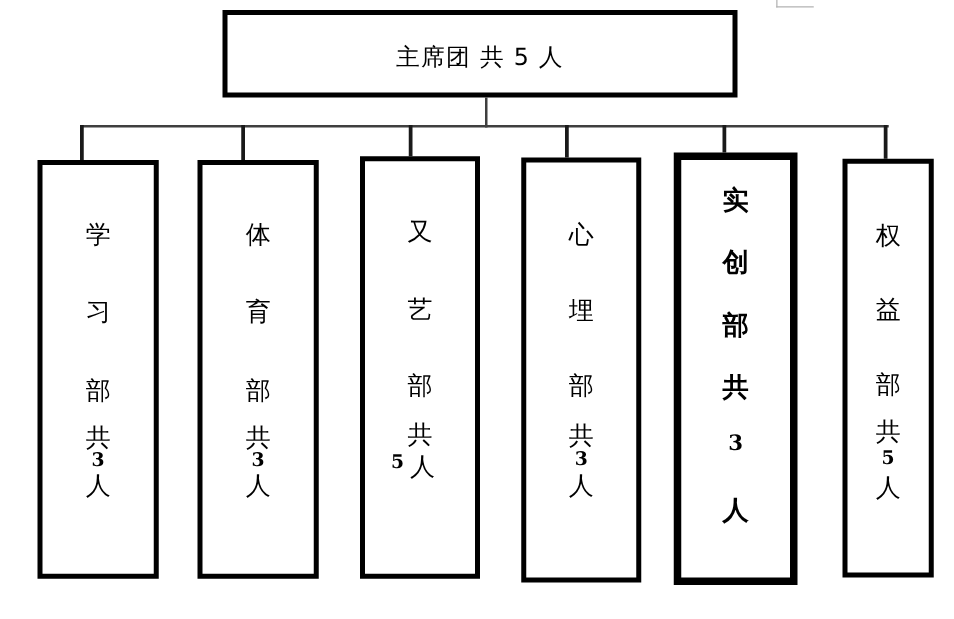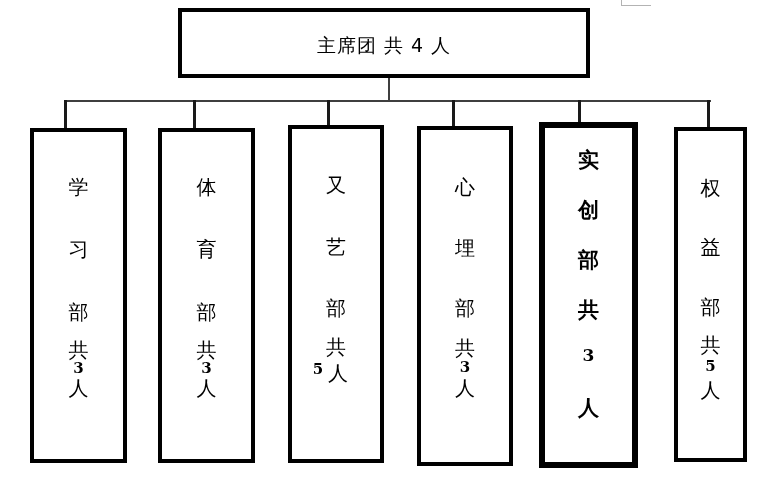--- a/index.html
+++ b/index.html
@@ -29,21 +29,21 @@
 </style>
 </head>
 <body>
 
 <div class="canvas">
 
   <div class="artifact" style="left:621px;top:0;width:1px;height:6px;"></div>
   <div class="artifact" style="left:621px;top:5px;width:30px;height:1px;"></div>
 
   <div class="box root-box">
-    <span class="root-label">主席团 共 4 人</span>
+    <span class="root-label">主席团 共 5 人</span>
   </div>
 
   <div class="vline" style="left:388px;top:78px;height:24px;"></div>
   <div class="hline" style="left:65px;top:100px;width:646px;"></div>
   <div class="drop" style="left:64px;top:100px;height:32px;"></div>
   <div class="drop" style="left:193px;top:100px;height:32px;"></div>
   <div class="drop" style="left:327px;top:100px;height:29px;"></div>
   <div class="drop" style="left:452px;top:100px;height:30px;"></div>
   <div class="drop" style="left:578px;top:100px;height:26px;"></div>
   <div class="drop" style="left:707px;top:100px;height:31px;"></div>

